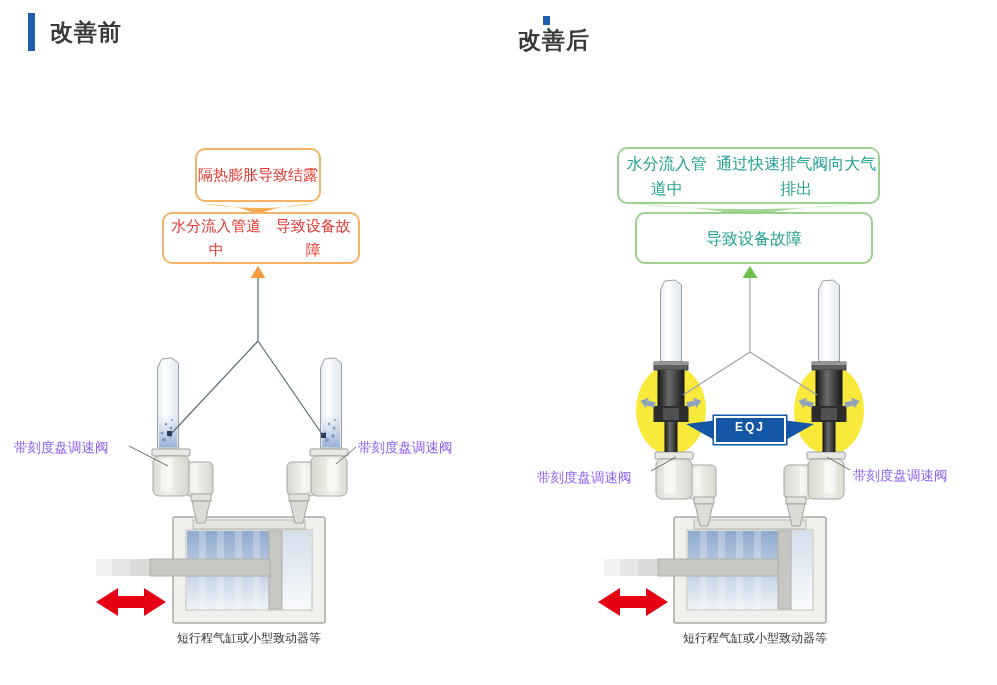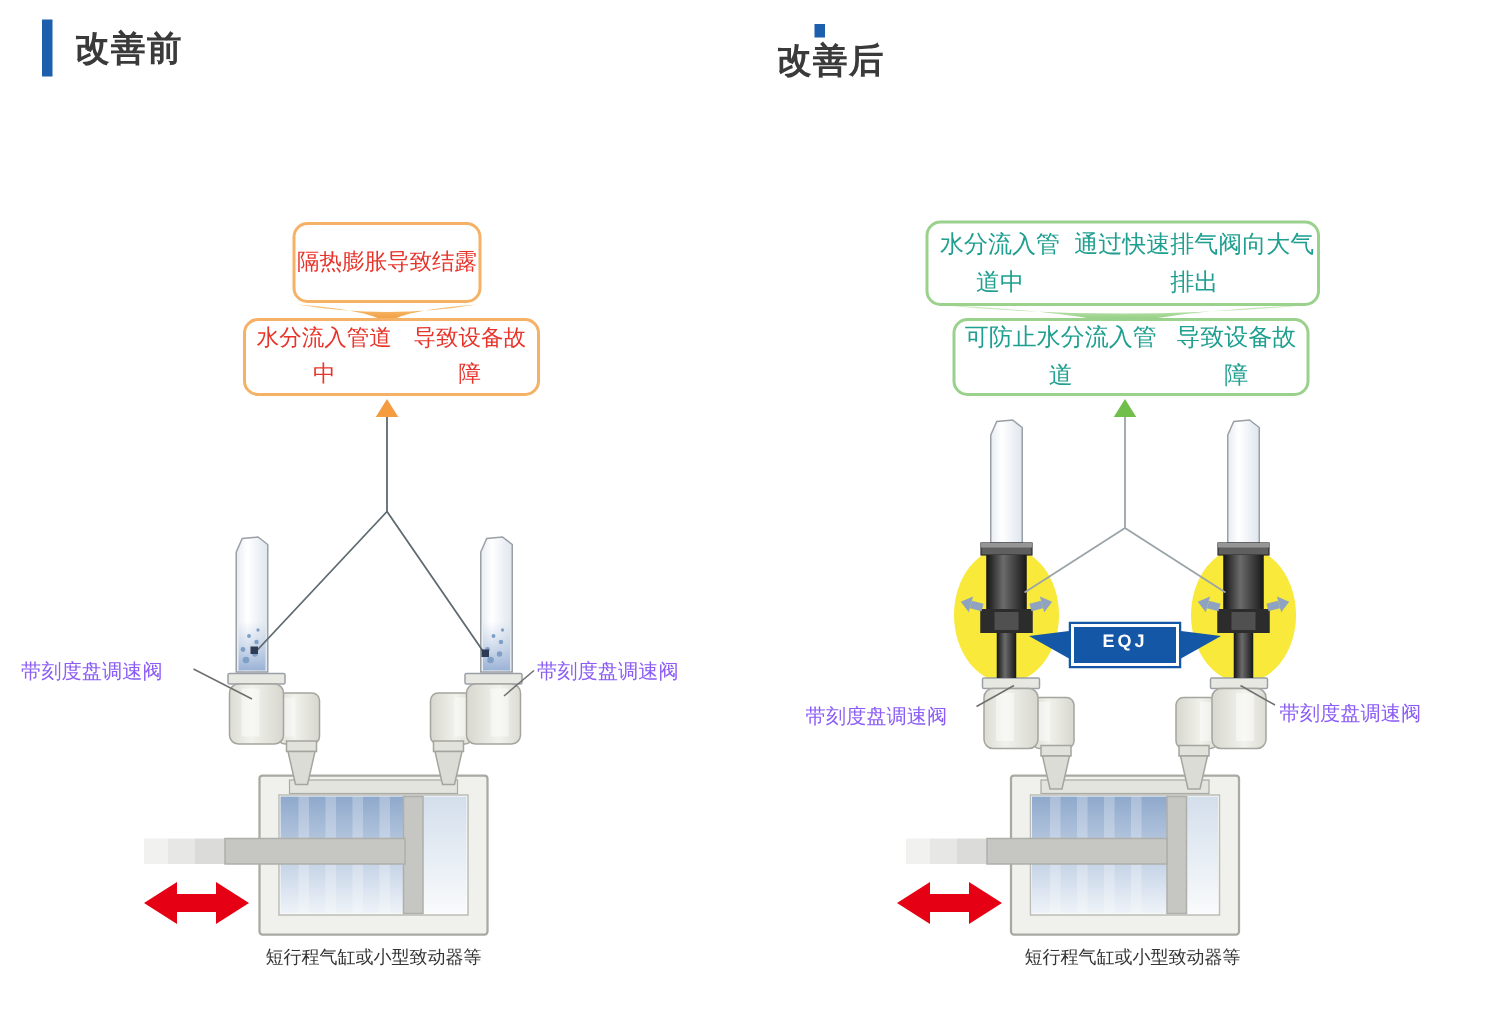--- a/index.html
+++ b/index.html
@@ -251,21 +251,20 @@
   </div>
   <div class="vlabel" style="left:14px;top:439px;">带刻度盘调速阀</div>
   <div class="vlabel" style="left:358px;top:439px;">带刻度盘调速阀</div>
   <div class="caption" style="left:139px;top:630px;">短行程气缸或小型致动器等</div>
 
   <div class="callout ok" style="left:617px;top:147px;width:263px;height:57px;">
     <div>水分流入管道中</div>
     <div>通过快速排气阀向大气排出</div>
   </div>
   <div class="callout ok" style="left:635px;top:212px;width:238px;height:52px;">
-    <div>可防止水分流入管道</div>
     <div>导致设备故障</div>
   </div>
   <div class="vlabel" style="left:537px;top:469px;">带刻度盘调速阀</div>
   <div class="vlabel" style="left:853px;top:467px;">带刻度盘调速阀</div>
   <div class="caption" style="left:645px;top:630px;">短行程气缸或小型致动器等</div>
   <div class="eqj">EQJ</div>
 
 </div>
 
 </body></html>

